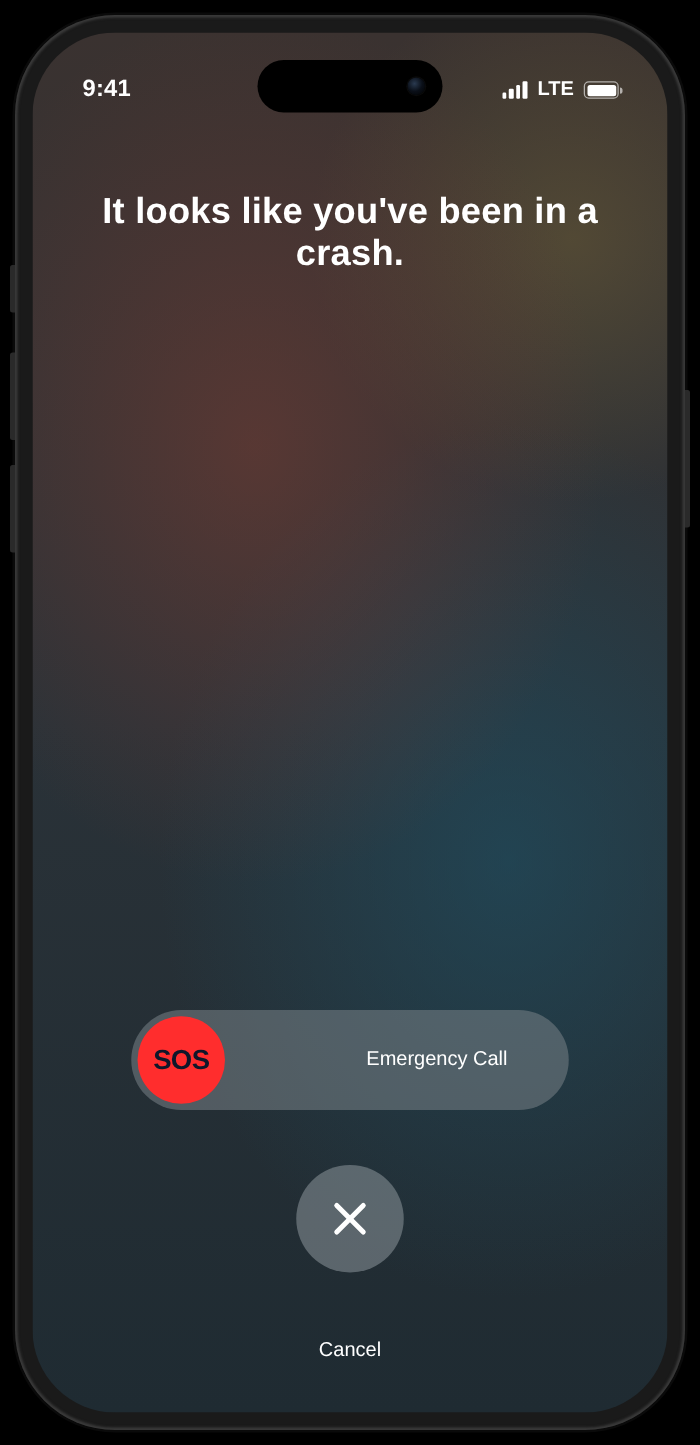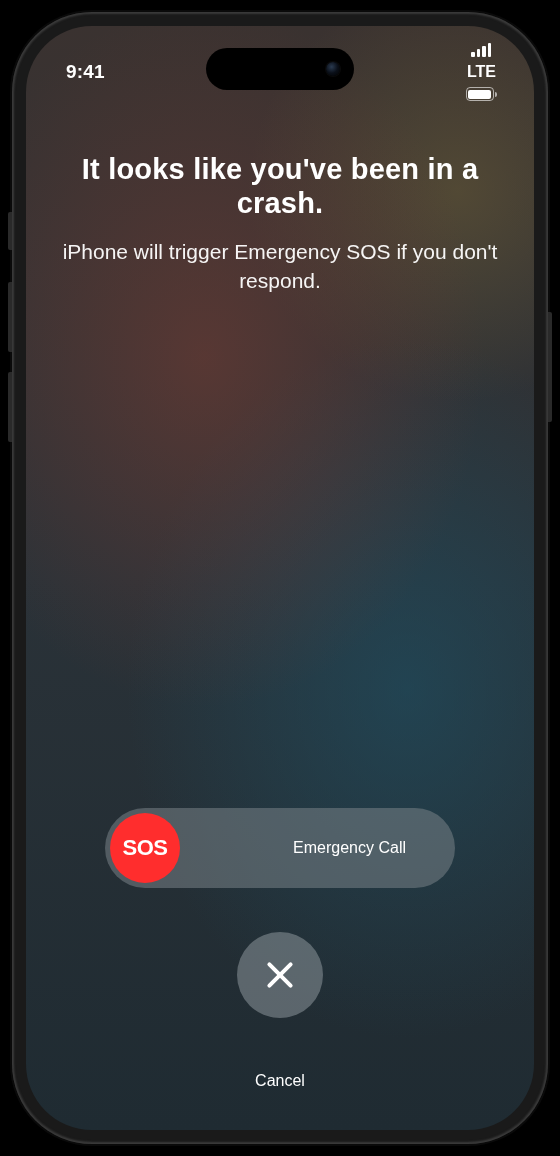--- a/index.html
+++ b/index.html
@@ -119,21 +119,20 @@
 
     .status-time {
       font-size: 19px;
       letter-spacing: 0.2px;
     }
 
     .status-right {
       display: flex;
       align-items: center;
       gap: 6px;
-      flex-direction: column;
     }
 
     .signal-bars {
       display: flex;
       align-items: flex-end;
       gap: 2px;
       height: 14px;
     }
     .signal-bars span {
       width: 3.5px;
@@ -221,21 +220,21 @@
     }
 
     .slider-knob {
       width: 70px;
       height: 70px;
       background: #ff2d2d;
       border-radius: 50%;
       display: flex;
       align-items: center;
       justify-content: center;
-      color: #ffffff;
+      color: #0f172a;
       font-weight: 800;
       font-size: 22px;
       letter-spacing: -0.5px;
       flex-shrink: 0;
     }
 
     .slider-label {
       flex: 1;
       text-align: right;
       font-size: 16px;
@@ -317,21 +316,20 @@
           <div class="battery-body">
               <div class="battery-fill"></div>
             </div>
           <div class="battery-tip"></div>
         </div>
       </div>
     </div>
 
     <div class="content">
       <div class="headline">It looks like you've been in a crash.</div>
-      <div class="subhead">iPhone will trigger Emergency SOS if you don't respond.</div>
 
       <div class="spacer"></div>
 
       <div class="slider-track">
         <div class="slider-knob">
           <span>SOS</span>
         </div>
         <div class="slider-label">Emergency Call</div>
       </div>
 

